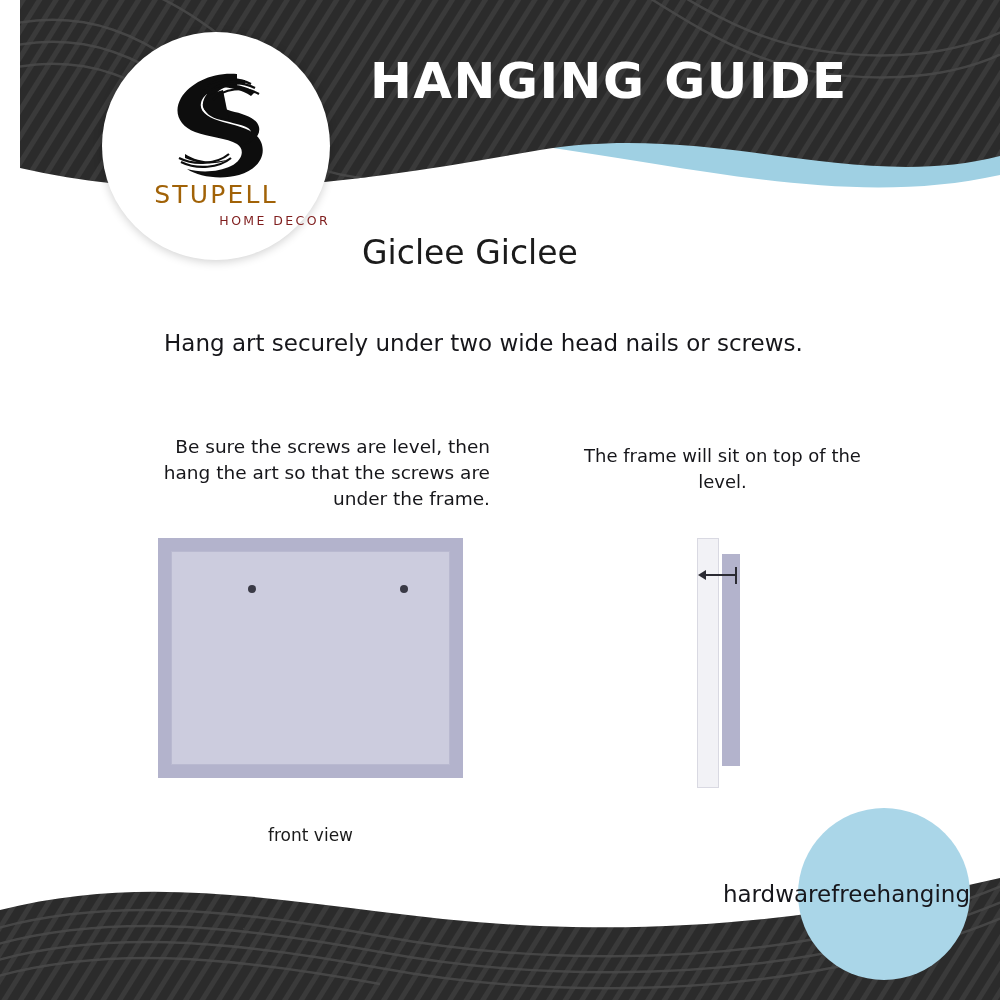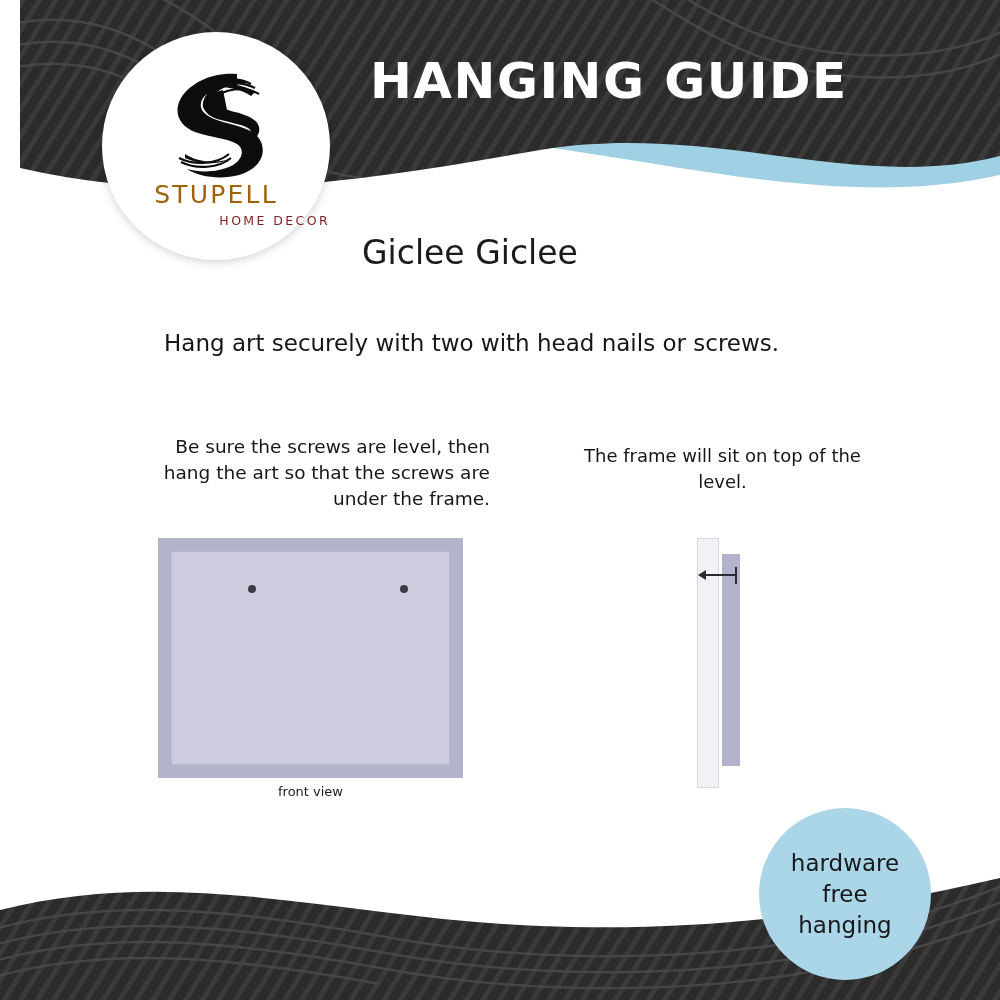--- a/index.html
+++ b/index.html
@@ -129,24 +129,24 @@
     position: absolute;
     width: 8px; height: 8px;
     border-radius: 50%;
     background: #3a3a46;
   }
   .screw-left  { left: 76px;  top: 33px; }
   .screw-right { left: 228px; top: 33px; }
 
   .label-front {
     position: absolute;
-    left: 158px; top: 784px;
+    left: 158px; top: 825px;
     width: 305px;
     text-align: center;
-    font-size: 13px;
+    font-size: 17px;
     color: #1b1b1b;
     font-family: "DejaVu Sans", sans-serif;
   }
 
   
   .side-wall {
     position: absolute;
     left: 697px; top: 538px;
     width: 22px; height: 250px;
     background: #f2f2f6;
@@ -184,29 +184,29 @@
     width: 235px;
     text-align: center;
     font-size: 17px;
     color: #1b1b1b;
     font-family: "DejaVu Sans", sans-serif;
   }
 
   
   .badge {
     position: absolute;
-    left: 759px; top: 808px;
+    left: 798px; top: 808px;
     width: 172px; height: 172px;
     border-radius: 50%;
     background: #aad6e8;
     z-index: 6;
     display: flex;
-    flex-direction: column;
+    flex-direction: row;
     align-items: center;
-    justify-content: center;
+    justify-content: flex-end;
   }
   .badge span {
     display: block;
     font-size: 23px;
     line-height: 31px;
     color: #17171c;
     font-family: "DejaVu Sans", sans-serif;
     text-align: center;
   }
 </style>
@@ -263,21 +263,21 @@
         <path d="M108,24 C94,16 72,18 62,30"></path>
         <path d="M30,92 C46,100 68,98 80,88"></path>
         <path d="M28,88 C44,96 66,94 78,84"></path>
       </g>
     </svg>
     <div class="logo-name">STUPELL</div>
     <div class="logo-sub">HOME DECOR</div>
   </div>
 
   <div class="subtitle">Giclee Giclee</div>
-  <div class="lede">Hang art securely with two with head nails or screws.</div>
+  <div class="lede">Hang art securely under two wide head nails or screws.</div>
 
   <div class="cap-left">Be sure the screws are level, then hang the art so that the screws are under the frame.</div>
   <div class="cap-right">The frame will sit on top of the level.</div>
 
   <div class="frame-outer">
     <div class="frame-inner">
       <div class="screw-dot screw-left"></div>
       <div class="screw-dot screw-right"></div>
     </div>
   </div>

